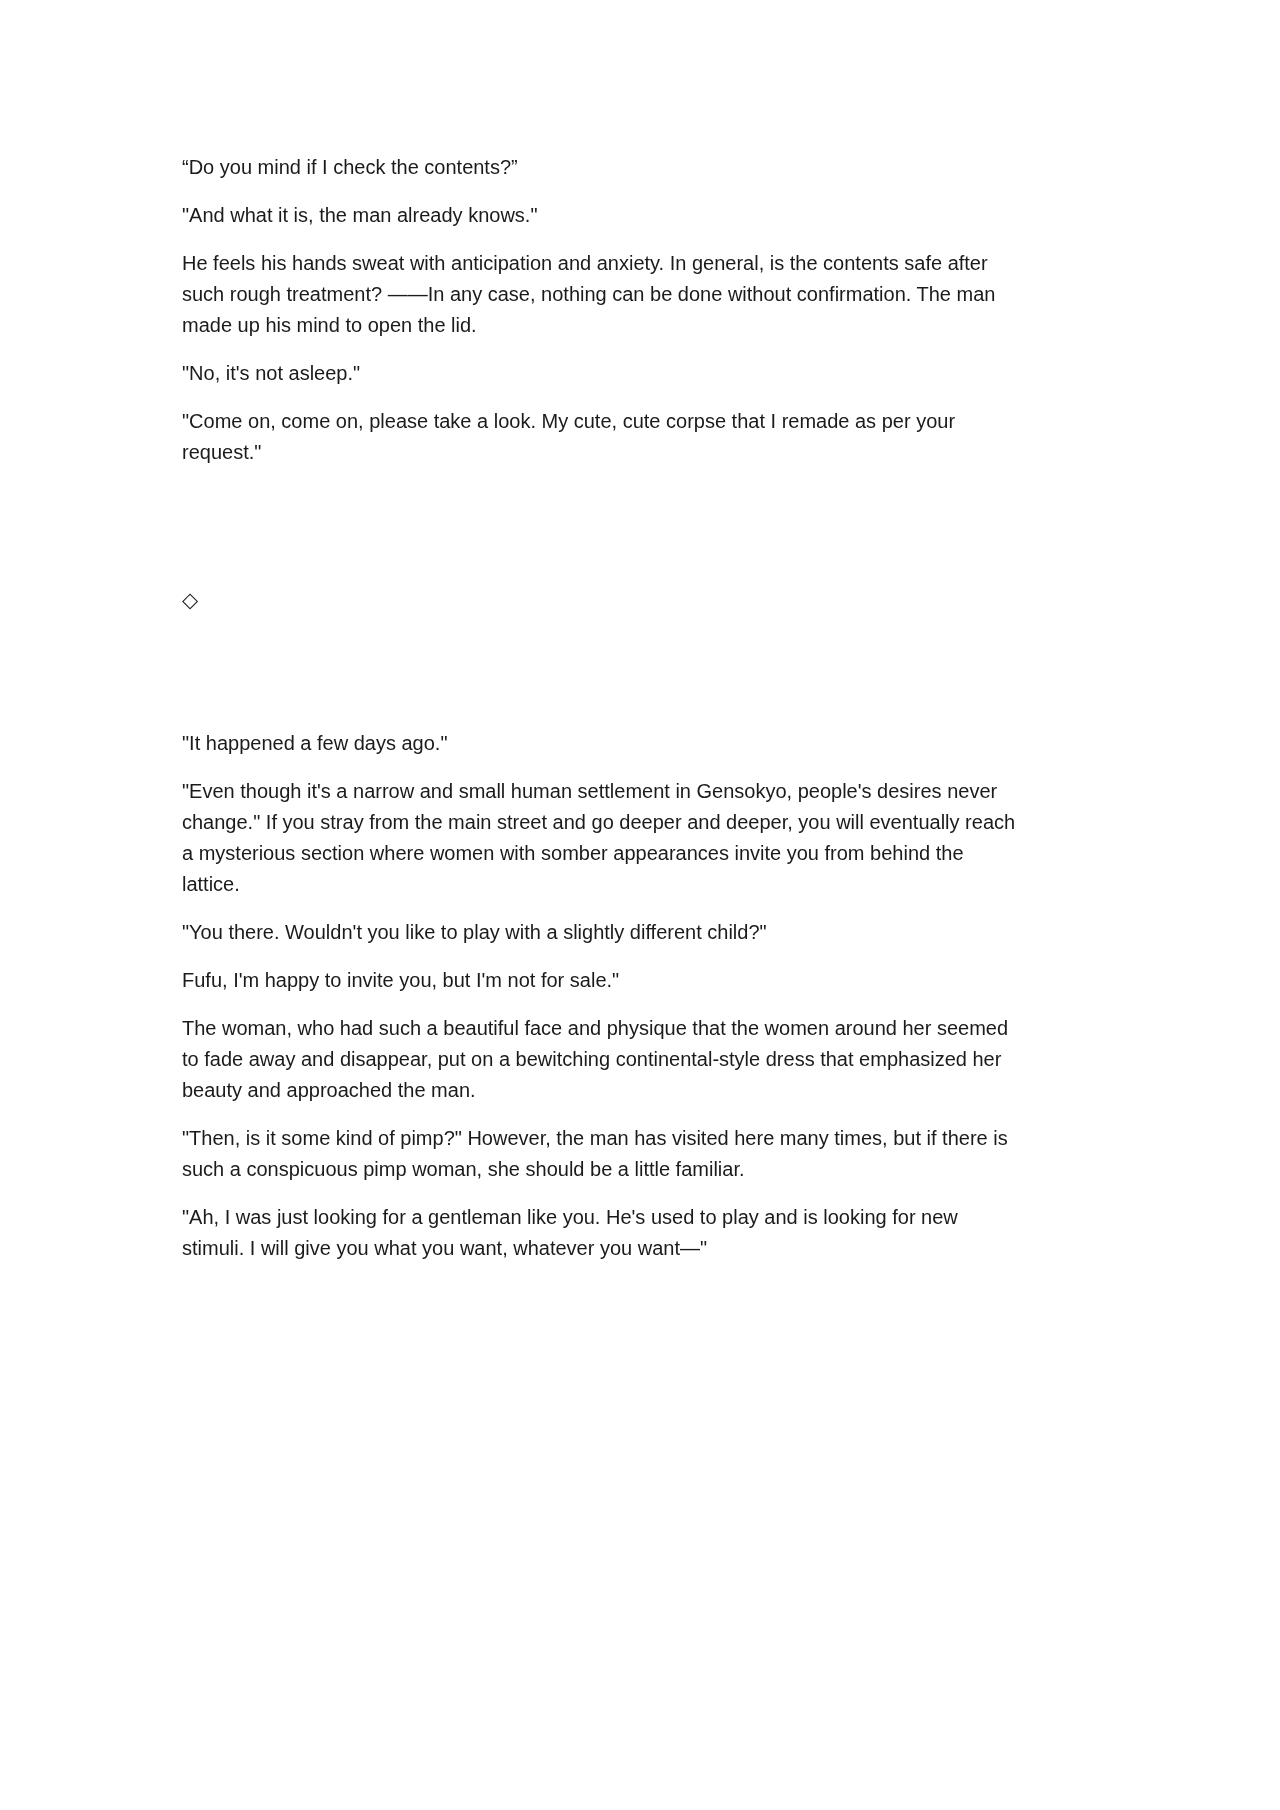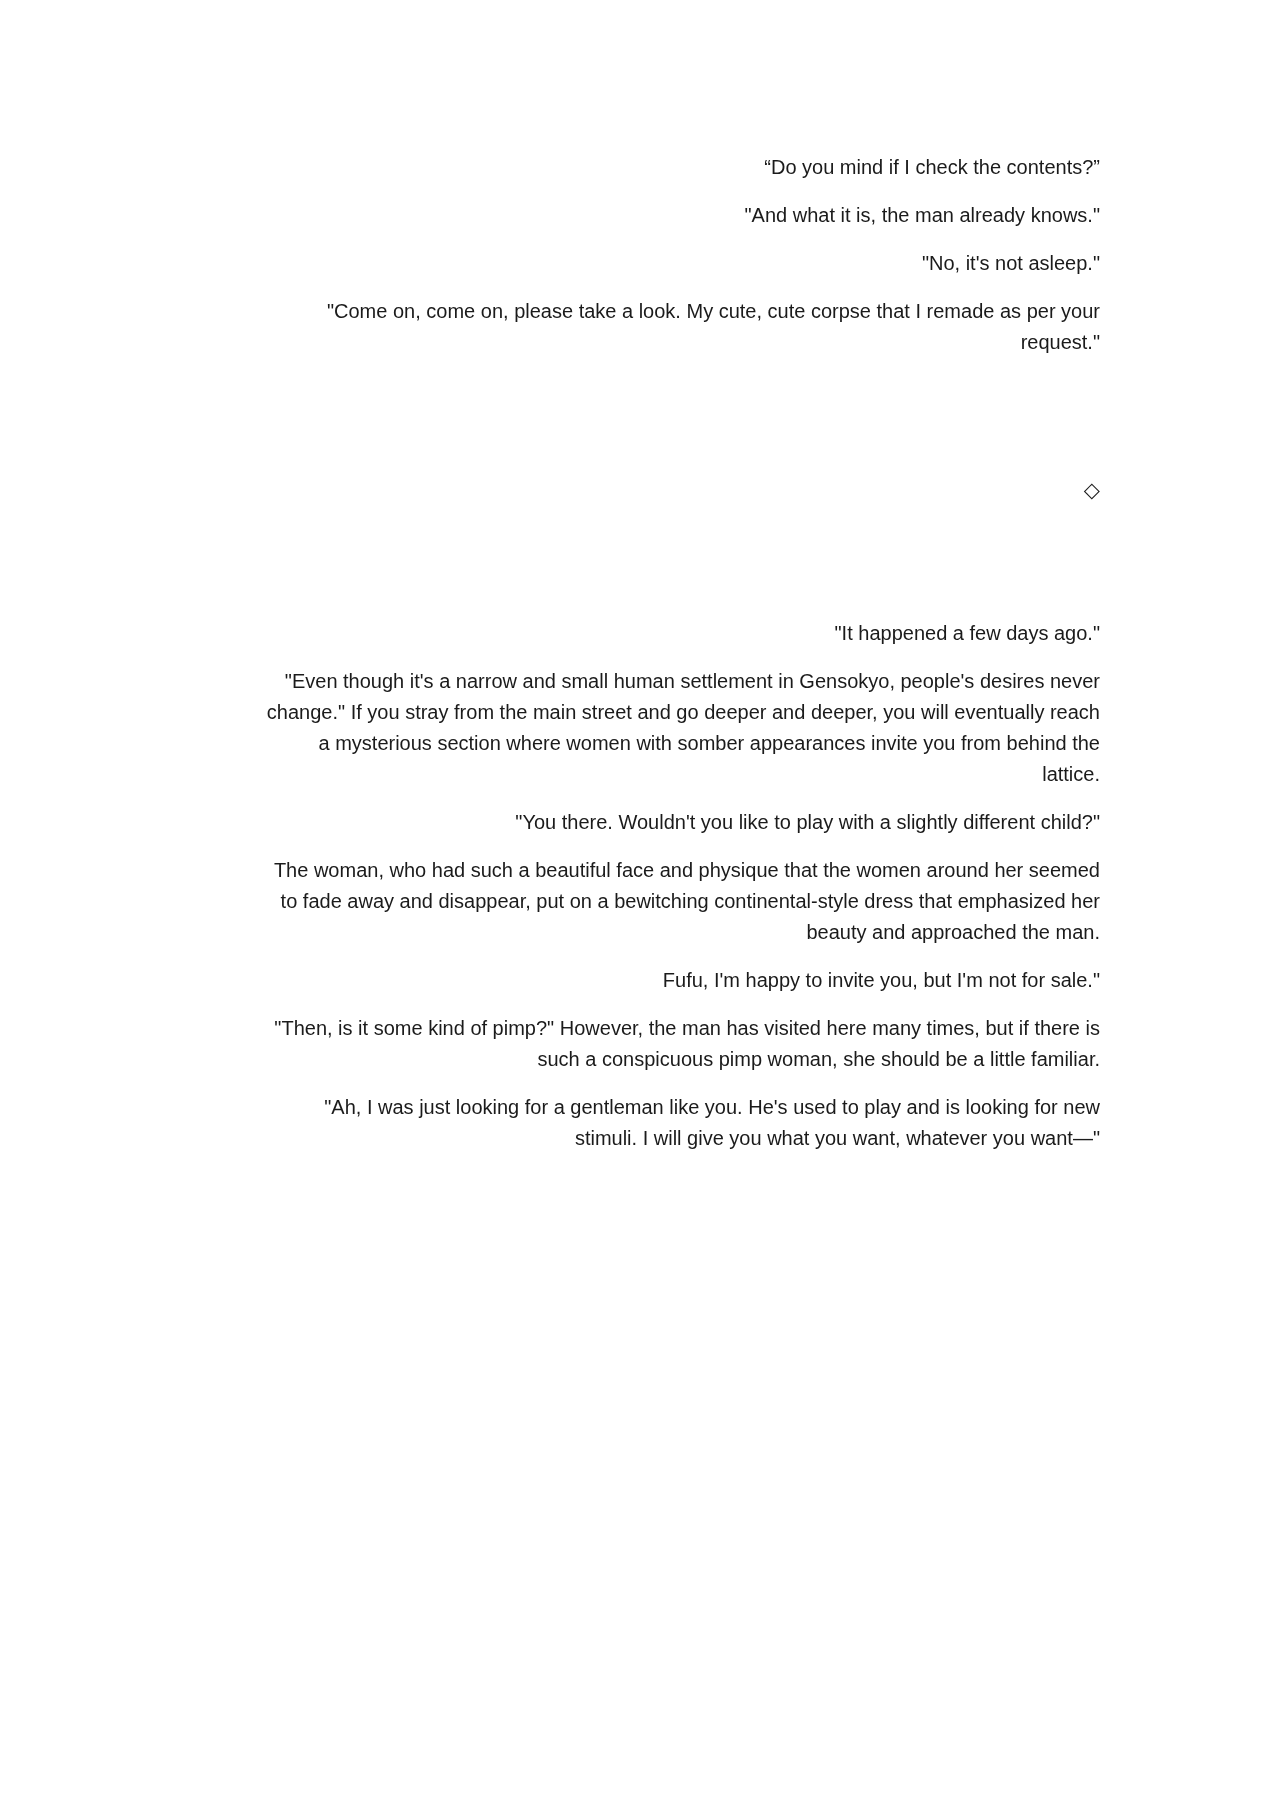--- a/index.html
+++ b/index.html
@@ -20,49 +20,51 @@
     box-sizing: border-box;
     padding: 152px 180px 0 182px;
   }
   .doc p {
     margin: 0 0 17px 0;
     font-size: 20px;
     line-height: 31px;
     white-space: pre-line;
     font-weight: 400;
     letter-spacing: 0px;
-    text-align: right;
   }
   .doc p.divider {
     margin-top: 116px;
     font-size: 21px;
   }
   .doc p.section-start {
     margin-top: 113px;
   }
 </style>
 </head>
 <body>
 
 <div class="page">
   <div class="doc">
     <p>“Do you mind if I check the contents?”</p>
     <p>"And what it is, the man already knows."</p>
+    <p>He feels his hands sweat with anticipation and anxiety. In general, is the contents safe after
+such rough treatment? ——In any case, nothing can be done without confirmation. The man
+made up his mind to open the lid.</p>
     <p>"No, it's not asleep."</p>
     <p>"Come on, come on, please take a look. My cute, cute corpse that I remade as per your
 request."</p>
     <p class="divider">◇</p>
     <p class="section-start">"It happened a few days ago."</p>
     <p>"Even though it's a narrow and small human settlement in Gensokyo, people's desires never
 change." If you stray from the main street and go deeper and deeper, you will eventually reach
 a mysterious section where women with somber appearances invite you from behind the
 lattice.</p>
     <p>"You there. Wouldn't you like to play with a slightly different child?"</p>
+    <p>Fufu, I'm happy to invite you, but I'm not for sale."</p>
     <p>The woman, who had such a beautiful face and physique that the women around her seemed
 to fade away and disappear, put on a bewitching continental-style dress that emphasized her
 beauty and approached the man.</p>
-    <p>Fufu, I'm happy to invite you, but I'm not for sale."</p>
     <p>"Then, is it some kind of pimp?" However, the man has visited here many times, but if there is
 such a conspicuous pimp woman, she should be a little familiar.</p>
     <p>"Ah, I was just looking for a gentleman like you. He's used to play and is looking for new
 stimuli. I will give you what you want, whatever you want—"</p>
   </div>
 </div>
 
 </body></html>

